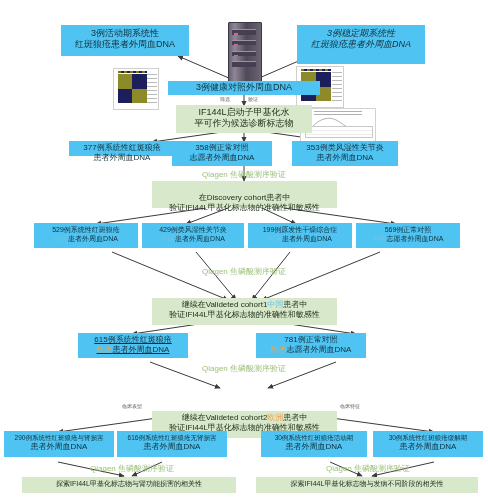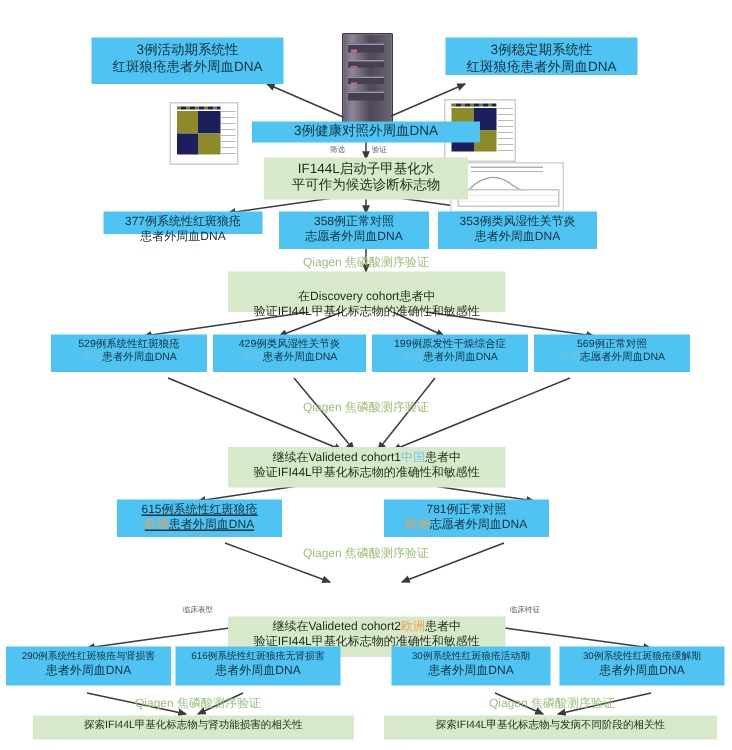--- a/index.html
+++ b/index.html
@@ -167,42 +167,42 @@
       <line x1="6" y1="22" x2="68" y2="22" stroke="#b5b5b5" stroke-width="0.6"></line>
     </svg>
     <div class="tbl"></div>
   </div>
 
   <div class="node blue fs9" style="left:61px;top:25px;width:128px;height:31px;padding-top:3px;">
     <span class="ln">3例活动期系统性</span>
     <span class="ln">红斑狼疮患者外周血DNA</span>
   </div>
 
-  <div class="node blue fs9" style="left:297px;top:25px;width:128px;height:25px;padding-top:3px;">
+  <div class="node blue fs9" style="left:297px;top:25px;width:128px;height:39px;padding-top:3px;font-style:italic;">
     <span class="ln">3例稳定期系统性</span>
     <span class="ln">红斑狼疮患者外周血DNA</span>
   </div>
 
   <div class="node blue fs9" style="left:168px;top:81px;width:152px;height:14px;padding-top:1px;">
     <span class="ln">3例健康对照外周血DNA</span>
   </div>
 
   <div class="tiny" style="left:220px;top:96px;">筛选</div>
   <div class="tiny" style="left:248px;top:96px;">验证</div>
 
   <div class="node green fs9" style="left:176px;top:105px;width:136px;height:28px;padding-top:2px;">
     <span class="ln">IF144L启动子甲基化水</span>
     <span class="ln">平可作为候选诊断标志物</span>
   </div>
 
   <div class="node blue fs8" style="left:69px;top:141px;width:106px;height:15px;padding-top:2px;">
     <span class="ln">377例系统性红斑狼疮</span>
     <span class="ln">患者外周血DNA</span>
   </div>
-  <div class="node blue fs8" style="left:186px;top:141px;width:100px;height:25px;padding-top:2px;">
+  <div class="node blue fs8" style="left:172px;top:141px;width:100px;height:25px;padding-top:2px;">
     <span class="ln">358例正常对照</span>
     <span class="ln">志愿者外周血DNA</span>
   </div>
   <div class="node blue fs8" style="left:292px;top:141px;width:106px;height:25px;padding-top:2px;">
     <span class="ln">353例类风湿性关节炎</span>
     <span class="ln">患者外周血DNA</span>
   </div>
 
   <div class="caption" style="left:0;right:0;top:169px;">Qiagen 焦磷酸测序验证</div>
 

